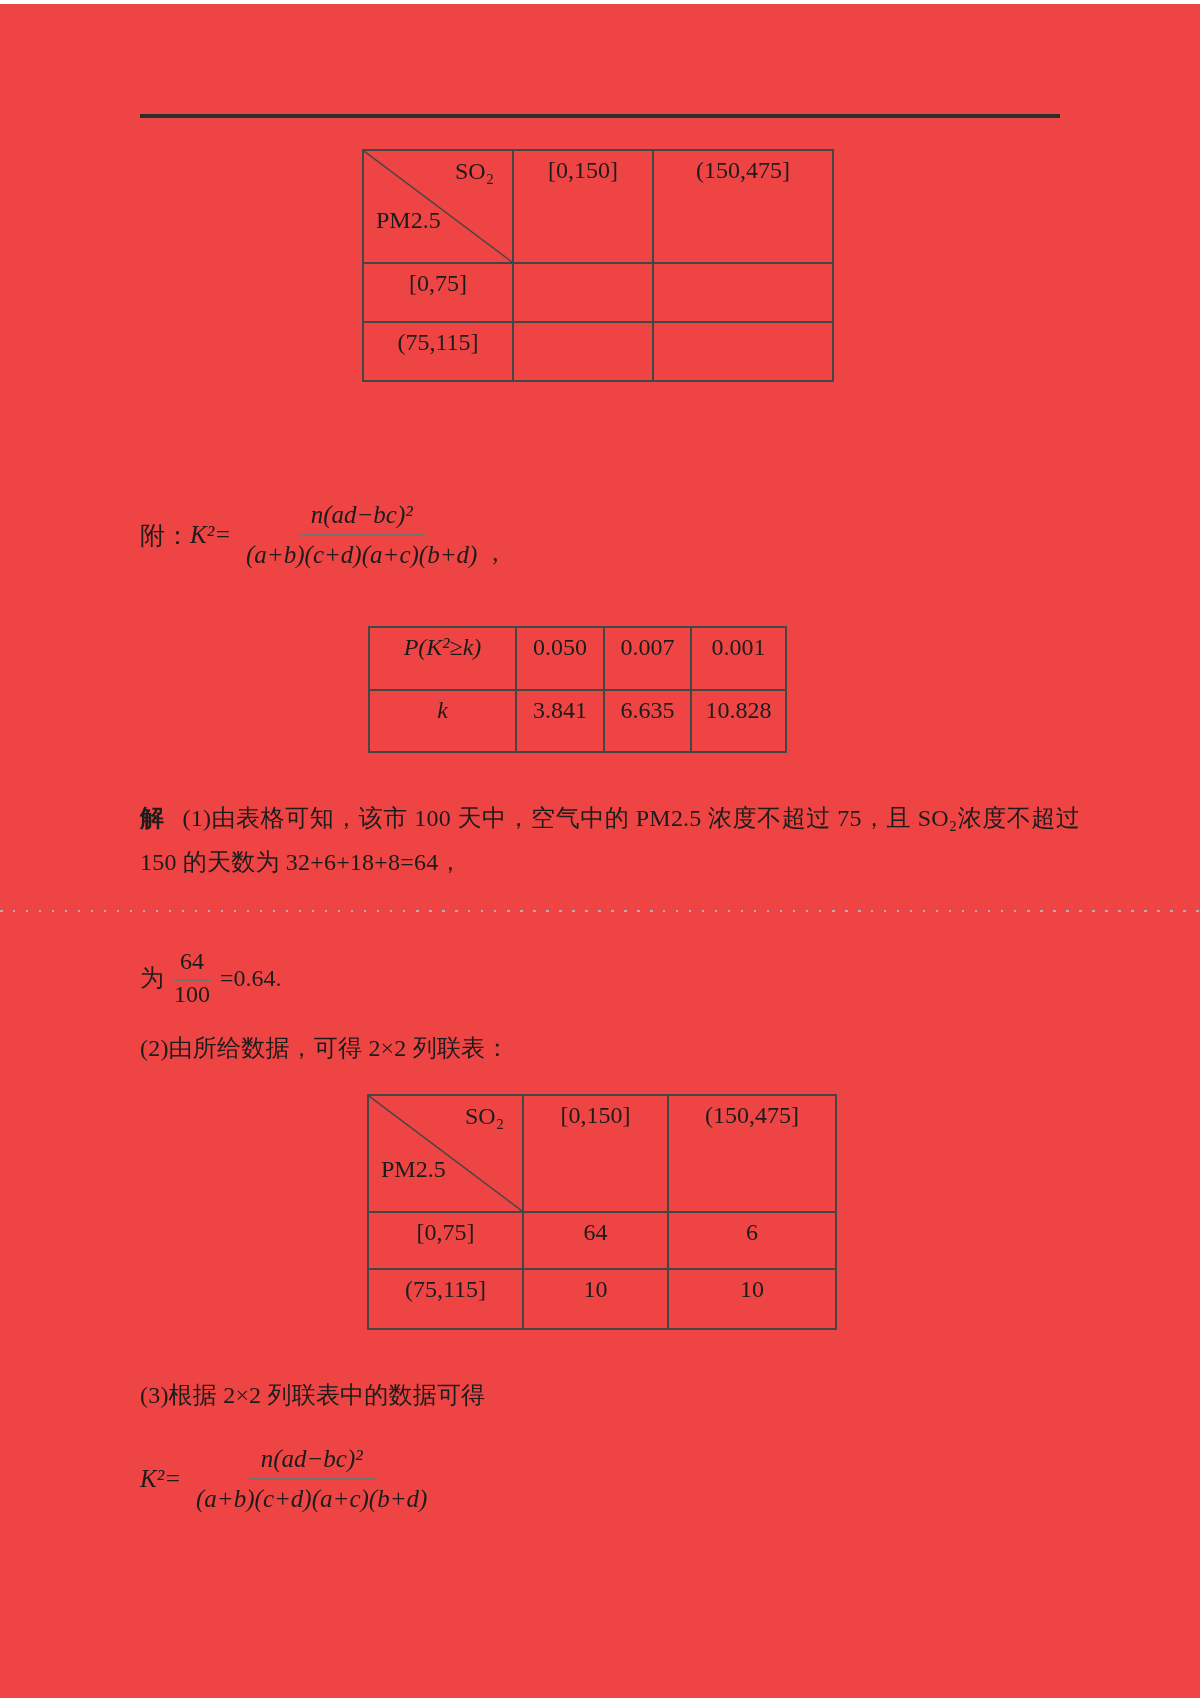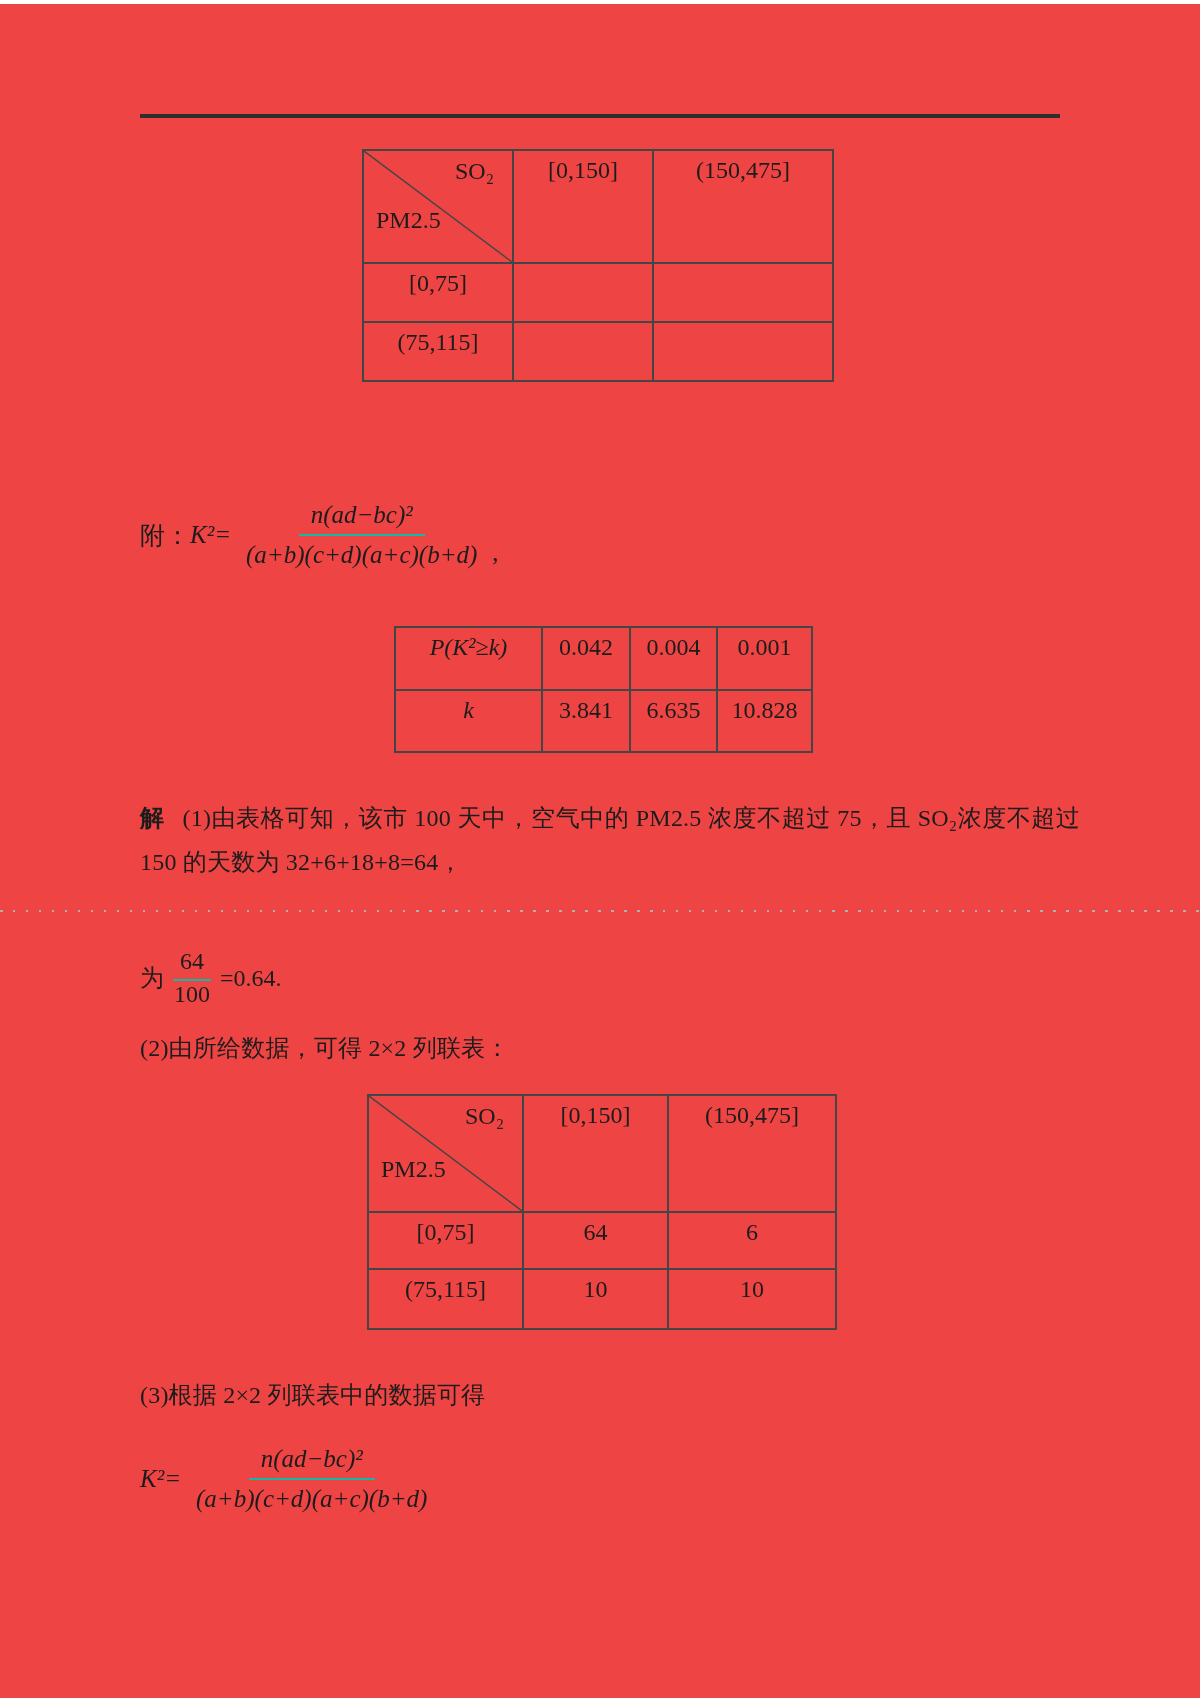--- a/index.html
+++ b/index.html
@@ -38,21 +38,21 @@
   td.corner{position:relative;padding:0 !important;}
   .corner svg{position:absolute;inset:0;width:100%;height:100%;display:block;}
   .corner .ct{position:absolute;top:7px;right:18px;}
   .corner .cb{position:absolute;left:12px;bottom:28px;}
   .math{font-style:italic;}
 
   
   .formula{display:flex;align-items:center;font-size:25px;}
   .formula .plain{font-style:normal;}
   .frac{display:inline-flex;flex-direction:column;align-items:center;margin:0 3px;}
-  .frac .num{padding:0 12px 5px;border-bottom:2px solid #14b8a6;}
+  .frac .num{padding:0 12px 5px;border-bottom:2px solid #737373;}
   .frac .den{padding:5px 12px 0;}
   .frac.tight .num{padding:0 7px 4px;}
   .frac.tight .den{padding:0 7px 0;}
   .trail{align-self:flex-end;padding-bottom:2px;}
 </style>
 </head>
 <body>
 
 <div class="page">
 
@@ -93,32 +93,32 @@
   <div class="abs formula" style="left:140px;top:497px;">
     <span class="plain">附：</span>
     <span class="math">K²=</span>
     <span class="frac">
       <span class="num math">n(ad−bc)²</span>
       <span class="den math">(a+b)(c+d)(a+c)(b+d)</span>
     </span>
     <span class="trail plain">,</span>
   </div>
 
-  <table class="abs grid t2" style="left:394px;top:622px;">
+  <table class="abs grid t2" style="left:368px;top:622px;">
     <colgroup>
         <col class="c1">
         <col class="c2">
         <col class="c3">
         <col class="c4">
       </colgroup>
     <tbody>
       <tr class="r1">
         <td class="math">P(K²≥k)</td>
-        <td>0.042</td>
-        <td>0.004</td>
+        <td>0.050</td>
+        <td>0.007</td>
         <td>0.001</td>
       </tr>
       <tr class="r2">
         <td class="math">k</td>
         <td>3.841</td>
         <td>6.635</td>
         <td>10.828</td>
       </tr>
     </tbody>
   </table>

